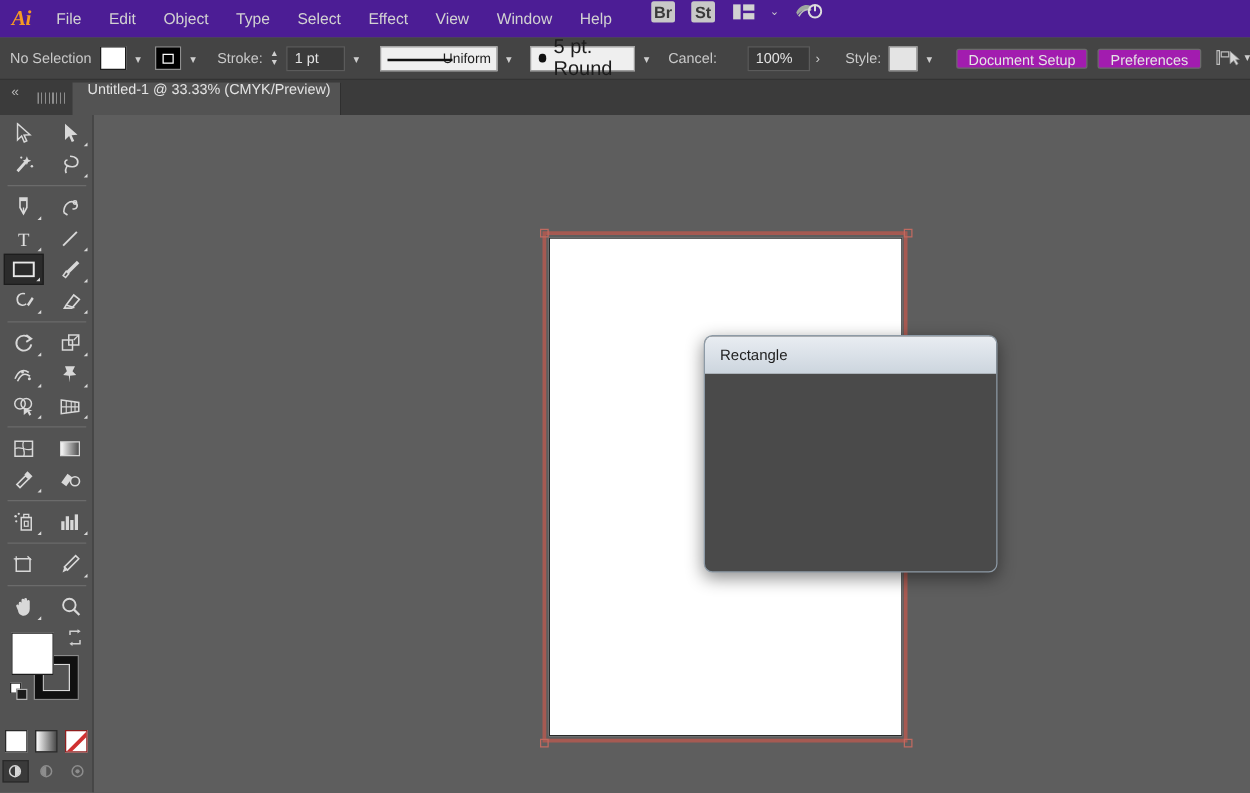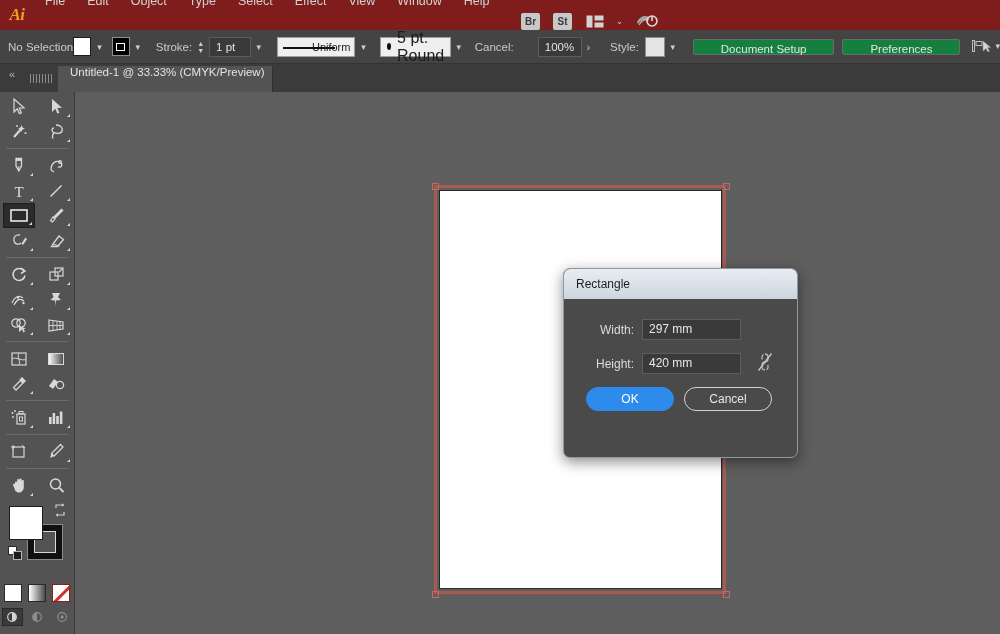--- a/index.html
+++ b/index.html
@@ -8,43 +8,43 @@
     background: #5e5e5e;
     font-family: "Liberation Sans", sans-serif;
     overflow: hidden;
     -webkit-font-smoothing: antialiased;
   }
   .app { position: relative; width: 1000px; height: 634px; }
 
   
   .menubar {
     position: absolute; left: 0; top: 0; width: 1000px; height: 30px;
-    background: #7f1d1d;
-    display: flex; align-items: flex-end;
+    background: #4c1d95;
+    display: flex; align-items: flex-start;
   }
   .ai-logo {
     width: 34px; height: 30px; display: flex; align-items: center; justify-content: center;
     color: #f59a23; font-size: 17px; font-weight: bold; font-style: italic;
     font-family: "Liberation Serif", serif;
     letter-spacing: -0.5px;
   }
   .menu-item {
     padding: 0 11px; height: 44px; line-height: 30px;
     color: #d2d2d2; font-size: 12.5px; white-space: nowrap;
   }
   .menubar-spacer { width: 14px; }
   .mb-icon-btn {
     width: 22px; height: 18px; margin: 0 5px;
     display: flex; align-items: center; justify-content: center;
     border-radius: 2px;
   }
   .badge-icon {
     width: 19px; height: 17px; border-radius: 2px;
     background: #c8c8c8; color: #3a3a3a;
-    font-size: 10px; font-weight: bold;
+    font-size: 13px; font-weight: bold;
     display: flex; align-items: center; justify-content: center;
     font-family: "Liberation Sans", sans-serif;
   }
   .chev { color: #cfcfcf; font-size: 9px; line-height: 1; }
 
   
   .controlbar {
     position: absolute; left: 0; top: 30px; width: 1000px; height: 34px;
     background: #444444;
     display: flex; align-items: center; padding-left: 8px;
@@ -87,21 +87,21 @@
   .cap-box {
     width: 86px; height: 20px; background: #efefef; border: 1px solid #9d9d9d;
     display: flex; align-items: center; padding-left: 6px; gap: 6px;
   }
   .cap-box .dot { width: 7px; height: 7px; border-radius: 50%; background: #111; }
   .cap-box span { color: #1c1c1c; font-size: 16px; }
   .style-box {
     width: 24px; height: 20px; background: #e4e4e4; border: 1px solid #8d8d8d;
   }
   .cb-button {
-    height: 16px; padding: 0 27px; background: #15803d;
+    height: 16px; padding: 0 9px; background: #a21caf;
     border: 1px solid #6b6b6b; border-radius: 2px;
     color: #e4e4e4; font-size: 11.5px; line-height: 19px; white-space: nowrap;
   }
   .opacity-arrow { color: #c9c9c9; font-size: 11px; margin: 0 4px; }
 
   
   .tabstrip {
     position: absolute; left: 0; top: 64px; width: 1000px; height: 28px;
     background: #3b3b3b; display: flex; align-items: flex-end;
   }
@@ -645,42 +645,15 @@
     <div class="ab-corner" style="left:357px;top:91px"></div>
     <div class="ab-corner" style="left:648px;top:91px"></div>
     <div class="ab-corner" style="left:357px;top:499px"></div>
     <div class="ab-corner" style="left:648px;top:499px"></div>
   </div>
 
   <div class="dialog">
     <div class="dlg-title">
       <span>Rectangle</span>
     </div>
-    <div class="dlg-body">
-
-      <div class="field-row">
-        <label>Width:</label>
-        <div class="field-input">297 mm</div>
-      </div>
-
-      <div class="field-row">
-        <label>Height:</label>
-        <div class="field-input">420 mm</div>
-      </div>
-
-      <div class="link-icon">
-        <svg width="16" height="22" viewBox="0 0 16 22">
-          <path d="M8 3 A3 3 0 0 1 11 6 L11 8.5 A3 3 0 0 1 8 11" fill="none" stroke="#b6b6b6" stroke-width="1.3"></path>
-          <path d="M8 11 A3 3 0 0 0 5 14 L5 16.5 A3 3 0 0 0 8 19" fill="none" stroke="#b6b6b6" stroke-width="1.3"></path>
-          <path d="M5 8.5 L5 6 A3 3 0 0 1 6.5 3.5" fill="none" stroke="#b6b6b6" stroke-width="1.3"></path>
-          <path d="M11 14 L11 16.5 A3 3 0 0 1 9.5 18.8" fill="none" stroke="#b6b6b6" stroke-width="1.3"></path>
-          <line x1="1.5" y1="19.5" x2="14.5" y2="2.5" stroke="#c9c9c9" stroke-width="1.4"></line>
-        </svg>
-      </div>
-
-      <div class="btn-row">
-        <div class="dlg-btn ok">OK</div>
-        <div class="dlg-btn cancel">Cancel</div>
-      </div>
-    </div>
   </div>
 
 </div>
 
 </body></html>

